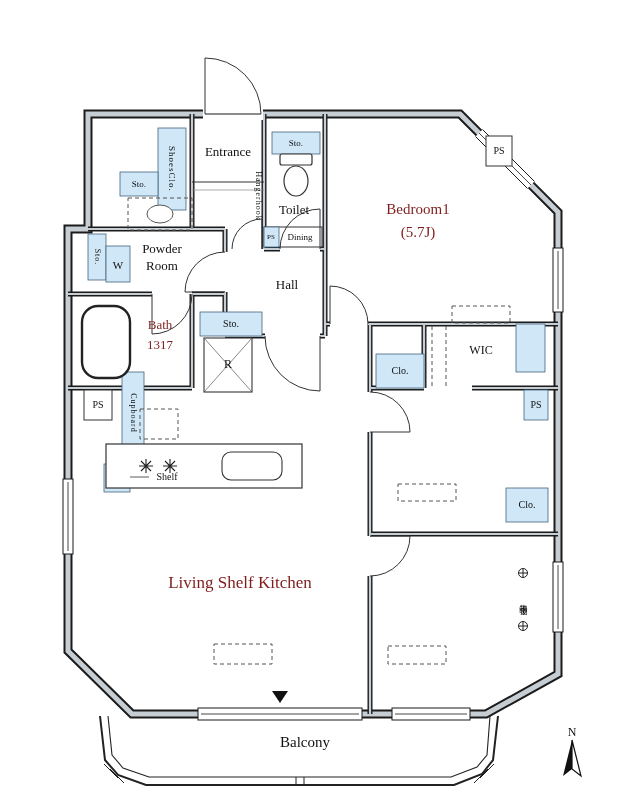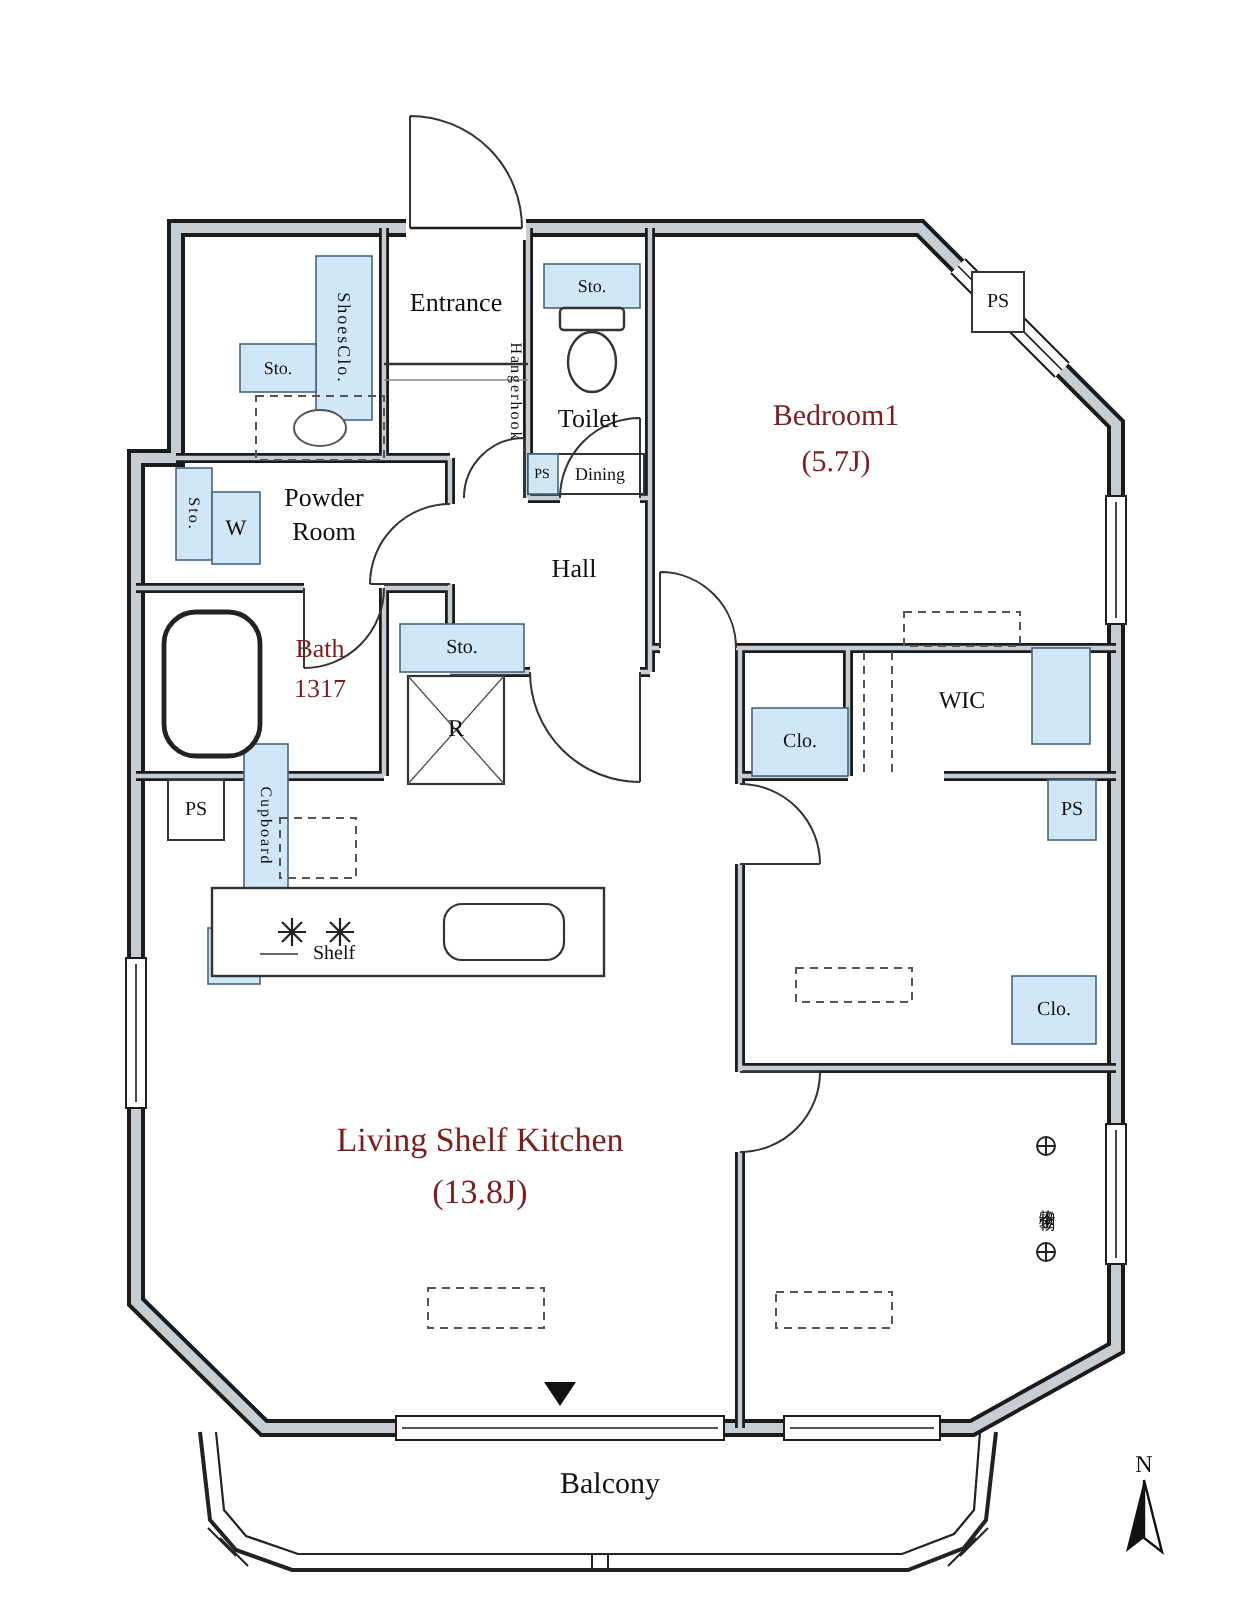--- a/index.html
+++ b/index.html
@@ -177,21 +177,20 @@
   <div class="lbl f10" style="left:536px;top:381px">PS</div>
   <div class="lbl f10" style="left:98px;top:381px">PS</div>
   <div class="lbl v f8" style="left:133px;top:389px">Cupboard</div>
 
 
   <div class="lbl f10" style="left:167px;top:453px">Shelf</div>
   <div class="lbl f10" style="left:527px;top:481px">Clo.</div>
 
   <div class="blk" style="left:240px;top:559px">
     <div class="f17">Living Shelf Kitchen</div>
-    <div class="f17">(13.8J)</div>
   </div>
 
 
   <div class="lbl v f8" style="left:523px;top:576px">物干金物</div>
   <div class="lbl f15" style="left:305px;top:719px">Balcony</div>
   <div class="lbl f12" style="left:572px;top:709px">N</div>
 
 </div>
 
 </body></html>

